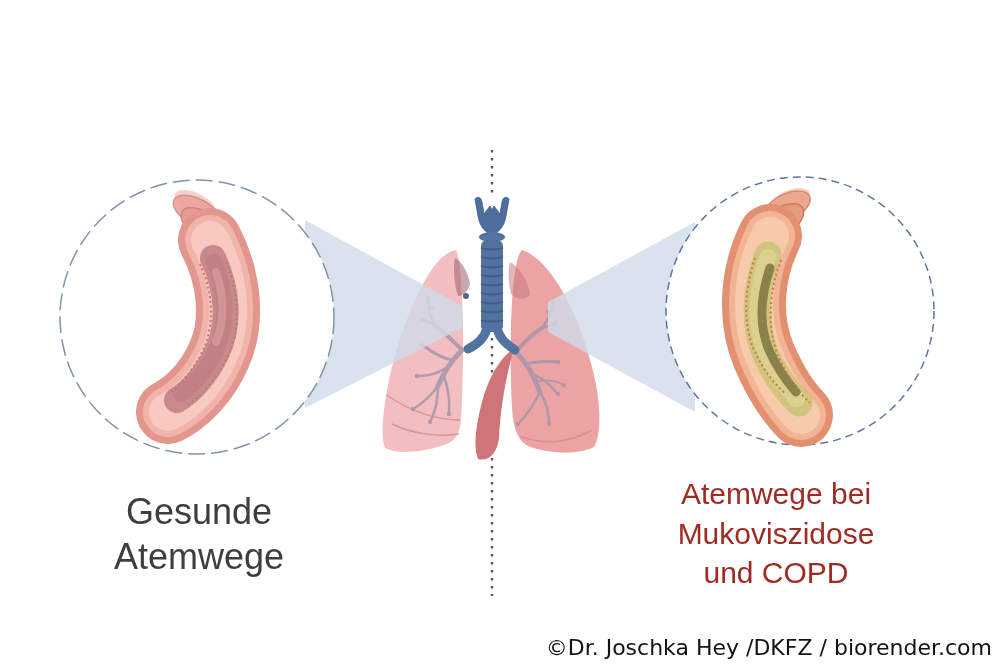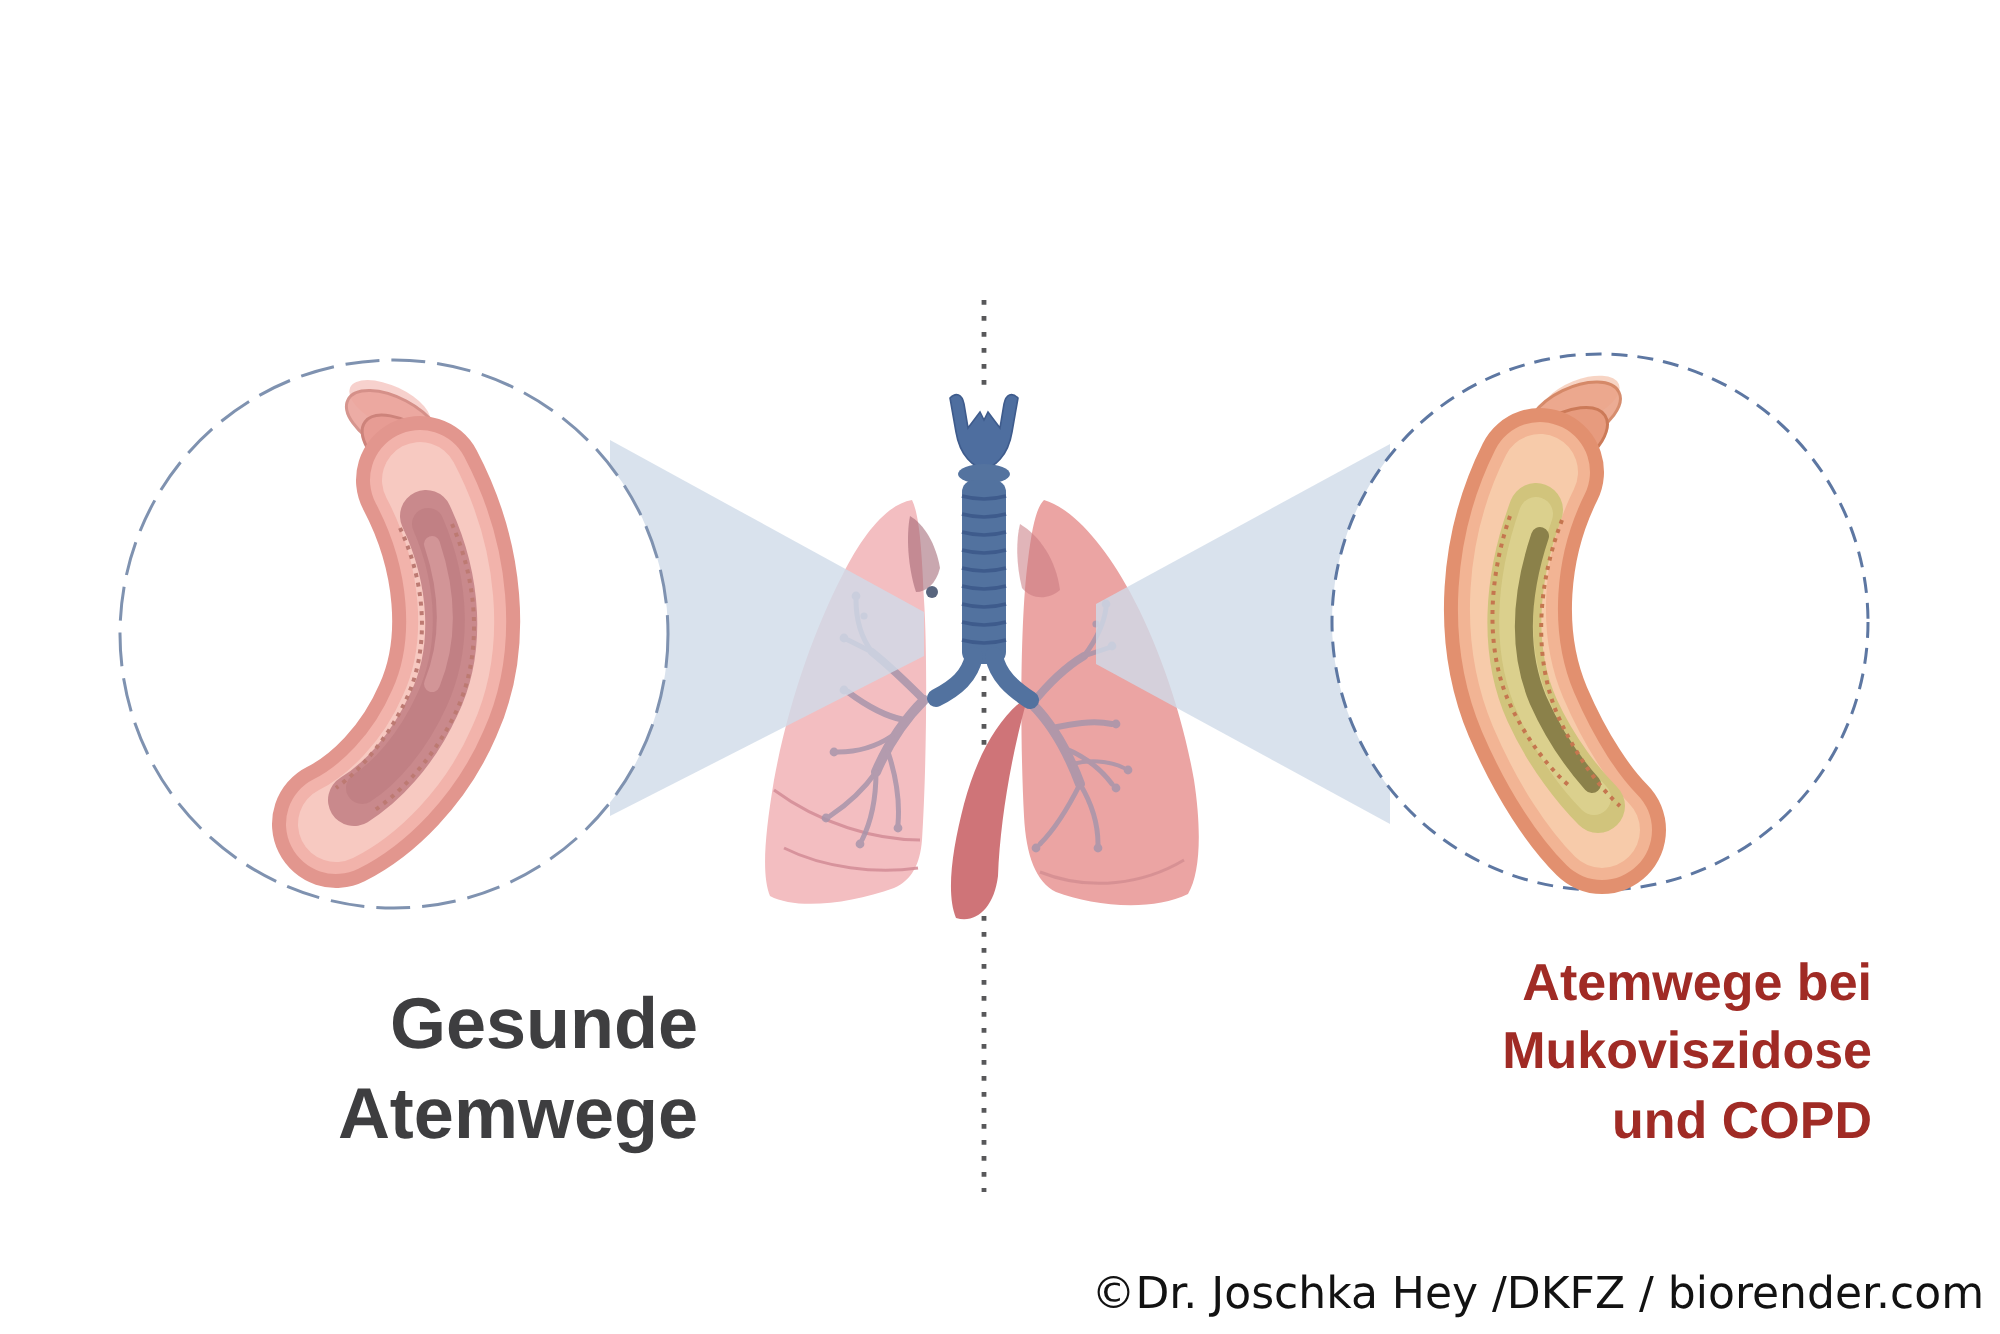--- a/index.html
+++ b/index.html
@@ -3,27 +3,27 @@
 <meta charset="utf-8">
 <style>
   html,body{margin:0;padding:0;}
   body{
     width:1000px;height:667px;background:#ffffff;position:relative;overflow:hidden;
     font-family:"Liberation Sans",sans-serif;
   }
   #stage{position:absolute;left:0;top:0;width:1000px;height:667px;}
   svg{display:block;}
   .label{
-    position:absolute;white-space:pre-line;text-align:right;font-weight:bold;
+    position:absolute;white-space:pre-line;text-align:center;font-weight:normal;
   }
   .label-healthy{
     left:49px;top:489px;width:300px;font-size:36px;line-height:1.25;color:#3e3e40;
   }
   .label-disease{
-    left:616px;top:474px;width:320px;font-size:26px;line-height:1.32;color:#a02b25;
+    left:616px;top:474px;width:320px;font-size:30px;line-height:1.32;color:#a02b25;
   }
   .attribution{
     position:absolute;right:8px;top:635px;font-size:22px;color:#121212;
     font-family:"DejaVu Sans",sans-serif;font-weight:normal;white-space:nowrap;
   }
 </style>
 </head>
 <body>
 
 <div id="stage">

